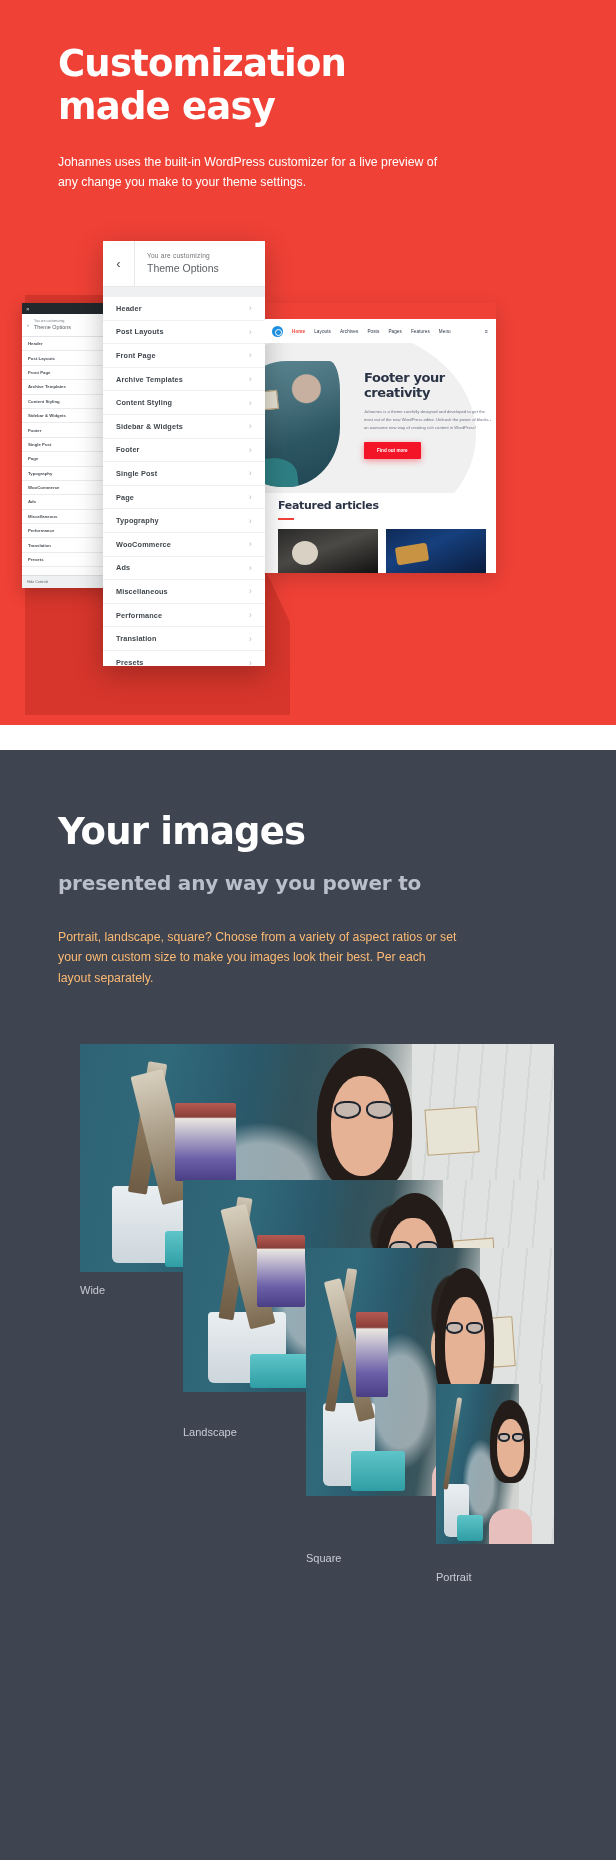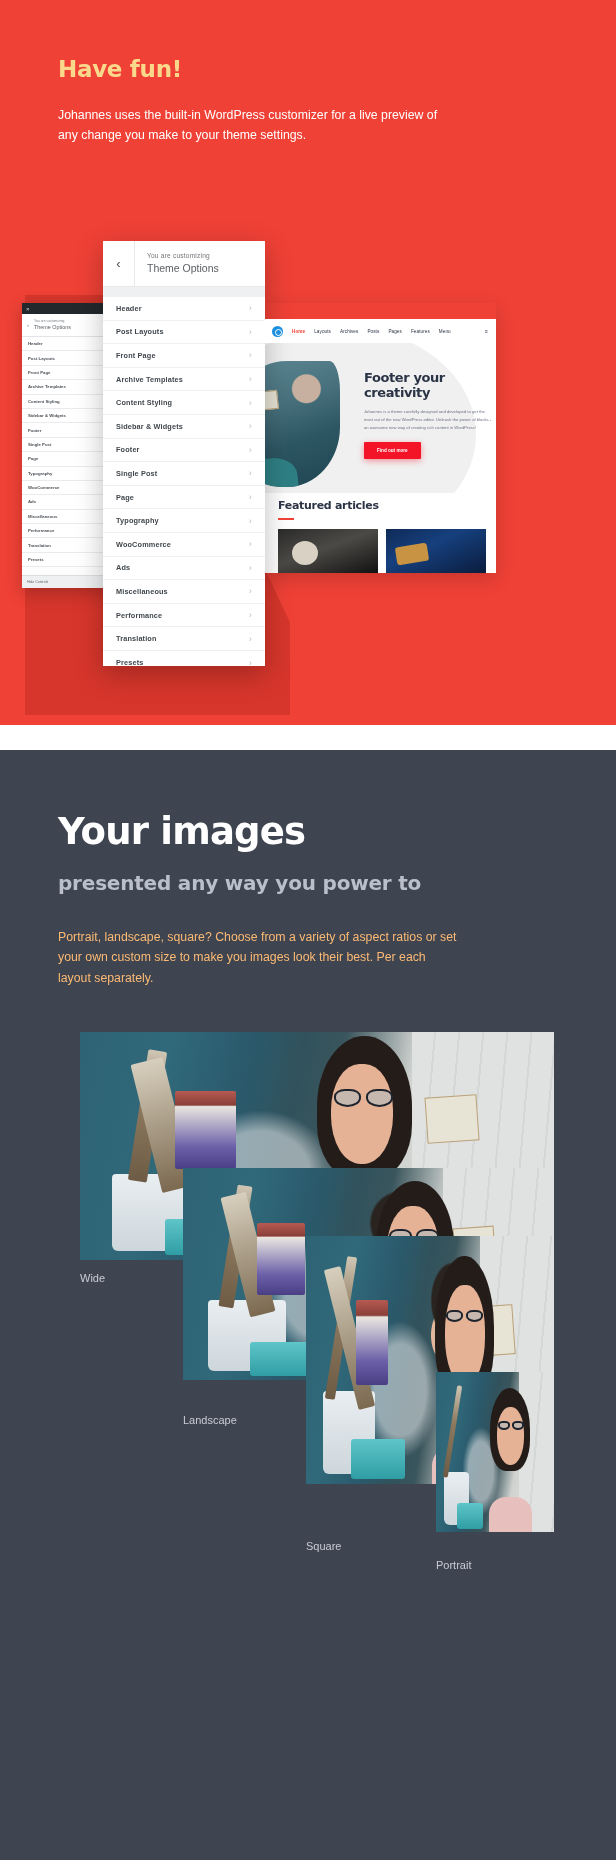--- a/index.html
+++ b/index.html
@@ -259,21 +259,21 @@
     font-family: "DejaVu Sans", sans-serif;
     font-weight: bold; font-size: 20px; color: #b9bfcb;
     margin-top: 18px; letter-spacing: -0.2px;
   }
   .dark-p {
     margin-top: 32px; font-size: 12.3px; line-height: 1.65;
     color: #fdba74; max-width: 400px;
   }
 
   
-  .shots { position: relative; height: 560px; margin-top: 44px; }
+  .shots { position: relative; height: 560px; margin-top: 56px; }
   .shot { position: absolute; overflow: hidden; }
   .shot .img {
     position: absolute; left: 0; top: 0; width: 100%; height: 100%;
     background:
       radial-gradient(ellipse 17% 30% at 59% 26%, #2a2420 0 48%, transparent 52%),
       radial-gradient(ellipse 9% 17% at 56% 40%, #e3b79b 0 60%, transparent 64%),
       radial-gradient(ellipse 26% 46% at 38% 62%, rgba(236,238,240,.55) 0 40%, transparent 60%),
       linear-gradient(100deg,
         #2e6374 0%, #30697a 18%, #2a5a6c 33%,
         #31525c 44%, #3a555c 52%,
@@ -358,21 +358,24 @@
   #label-land { left: 125px; top: 382px; }
   #label-square { left: 248px; top: 508px; }
   #label-port { left: 378px; top: 527px; }
 </style>
 </head>
 <body>
 
 <section class="sec-red">
 
   <div class="red-inner">
-    <div class="h2-have">Have fun!</div>
+    <h1 class="h1">
+      <span>Customization</span>
+      <span class="l2">made easy</span>
+    </h1>
     <p class="red-p">Johannes uses the built-in WordPress customizer for a live preview of any change you make to your theme settings.</p>
   </div>
 
   <div class="wedge2"></div>
 
   <div class="preview">
     <div class="pv-topbar"></div>
 
     <nav class="pv-nav">
       <span class="pv-logo"></span>

